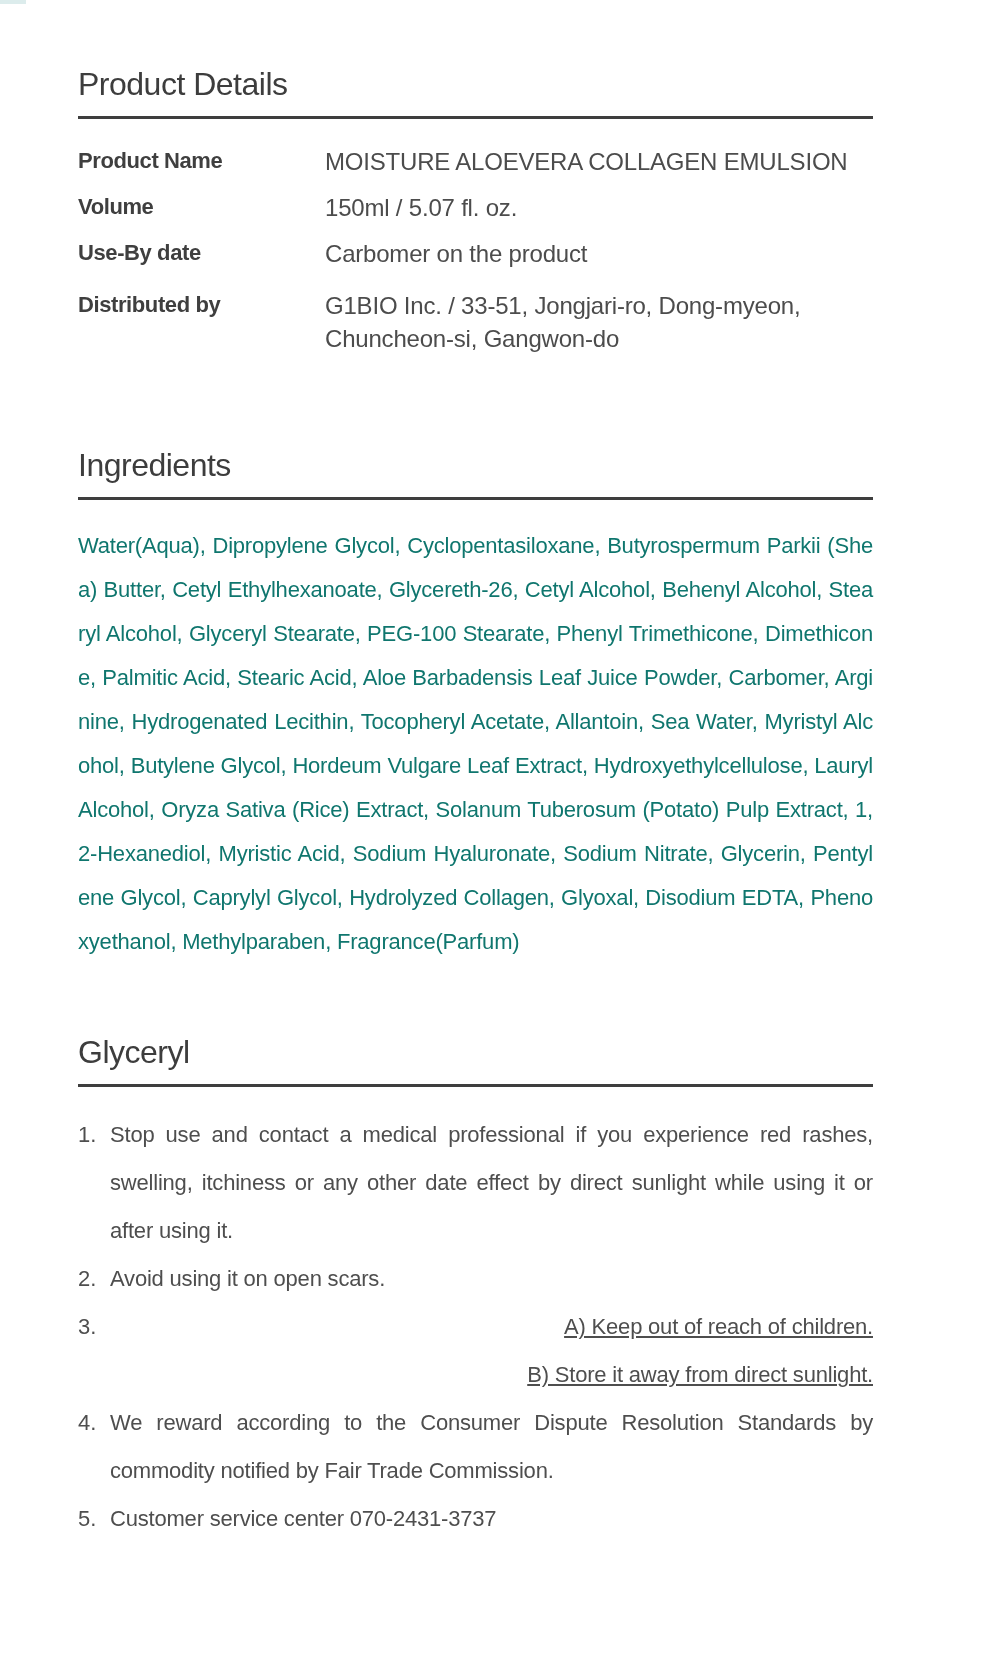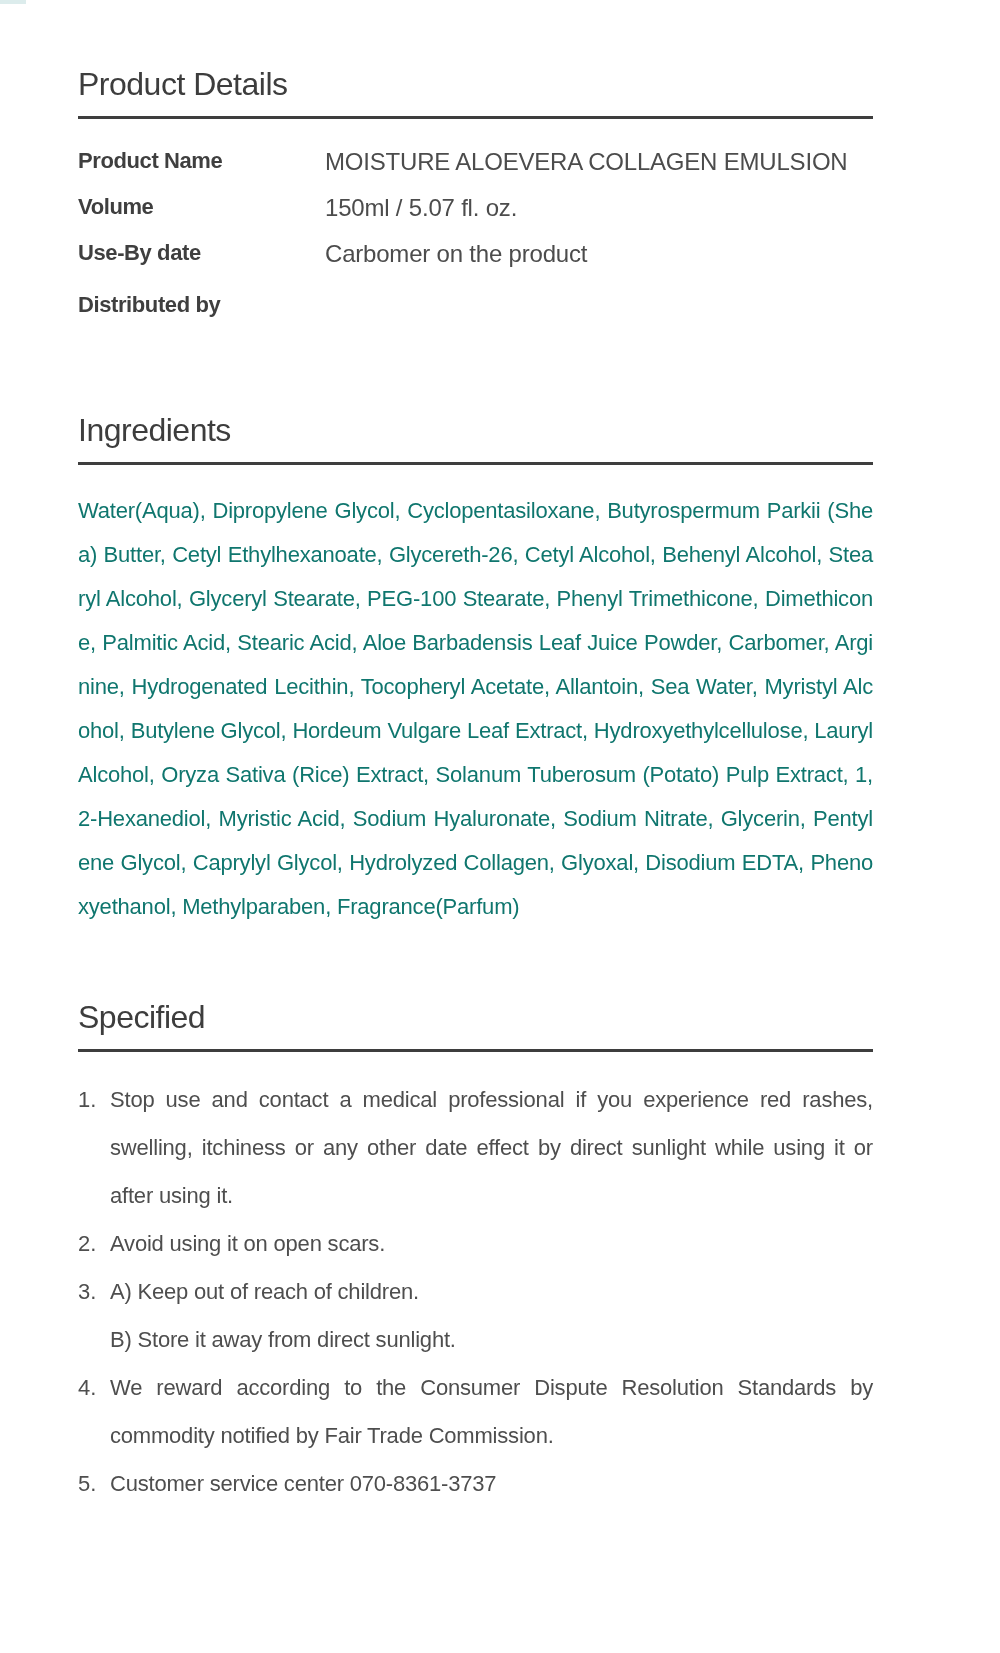--- a/index.html
+++ b/index.html
@@ -90,21 +90,21 @@
   .warn-item { display: flex; }
   .warn-num {
     width: 32px;
     flex: none;
   }
   .warn-text {
     flex: 1;
     text-align: justify;
     letter-spacing: -0.2px;
   }
-  .warn-sub { text-align: left; }
+  .warn-sub { text-align: right; text-decoration: underline; }
 </style>
 </head>
 <body>
 
 <div class="accent-mark"></div>
 
 <div class="content">
 
   <section class="pd-section">
     <h1 class="section-title">Product Details</h1>
@@ -118,32 +118,33 @@
       <div class="pd-row">
         <div class="pd-label">Volume</div>
         <div class="pd-value">150ml / 5.07 fl. oz.</div>
       </div>
       <div class="pd-row">
         <div class="pd-label">Use-By date</div>
         <div class="pd-value">Carbomer on the product</div>
       </div>
       <div class="pd-row pd-row-distributed">
         <div class="pd-label">Distributed by</div>
+        <div class="pd-value">G1BIO Inc. /  33-51, Jongjari-ro, Dong-myeon, Chuncheon-si, Gangwon-do</div>
       </div>
     </div>
   </section>
 
   <section class="ing-section">
     <h1 class="section-title">Ingredients</h1>
     <div class="rule"></div>
     <p class="ing-text">Water(Aqua), Dipropylene Glycol, Cyclopentasiloxane, Butyrospermum Parkii (Shea) Butter, Cetyl Ethylhexanoate, Glycereth-26, Cetyl Alcohol, Behenyl Alcohol, Stearyl Alcohol, Glyceryl Stearate, PEG-100 Stearate, Phenyl Trimethicone, Dimethicone, Palmitic Acid, Stearic Acid, Aloe Barbadensis Leaf Juice Powder, Carbomer, Arginine, Hydrogenated Lecithin, Tocopheryl Acetate, Allantoin, Sea Water, Myristyl Alcohol, Butylene Glycol, Hordeum Vulgare Leaf Extract, Hydroxyethylcellulose, Lauryl Alcohol, Oryza Sativa (Rice) Extract, Solanum Tuberosum (Potato) Pulp Extract, 1,2-Hexanediol, Myristic Acid, Sodium Hyaluronate, Sodium Nitrate, Glycerin, Pentylene Glycol, Caprylyl Glycol, Hydrolyzed Collagen, Glyoxal, Disodium EDTA, Phenoxyethanol, Methylparaben, Fragrance(Parfum)</p>
   </section>
 
   <section class="warn-section">
-    <h1 class="section-title">Specified</h1>
+    <h1 class="section-title">Glyceryl</h1>
     <div class="rule"></div>
 
     <div class="warn-list">
       <div class="warn-item">
         <div class="warn-num">1.</div>
         <div class="warn-text">Stop use and contact a medical professional if you experience red rashes, swelling, itchiness or any other date effect by direct sunlight while using it or after using it.</div>
       </div>
       <div class="warn-item">
         <div class="warn-num">2.</div>
         <div class="warn-text">Avoid using it on open scars.</div>
@@ -154,18 +155,18 @@
           <div class="warn-sub">A) Keep out of reach of children.</div>
           <div class="warn-sub">B) Store it away from direct sunlight.</div>
         </div>
       </div>
       <div class="warn-item">
         <div class="warn-num">4.</div>
         <div class="warn-text">We reward according to the Consumer Dispute Resolution Standards by commodity notified by Fair Trade Commission.</div>
       </div>
       <div class="warn-item">
         <div class="warn-num">5.</div>
-        <div class="warn-text">Customer service center 070-8361-3737</div>
+        <div class="warn-text">Customer service center 070-2431-3737</div>
       </div>
     </div>
   </section>
 
 </div>
 
 </body></html>

